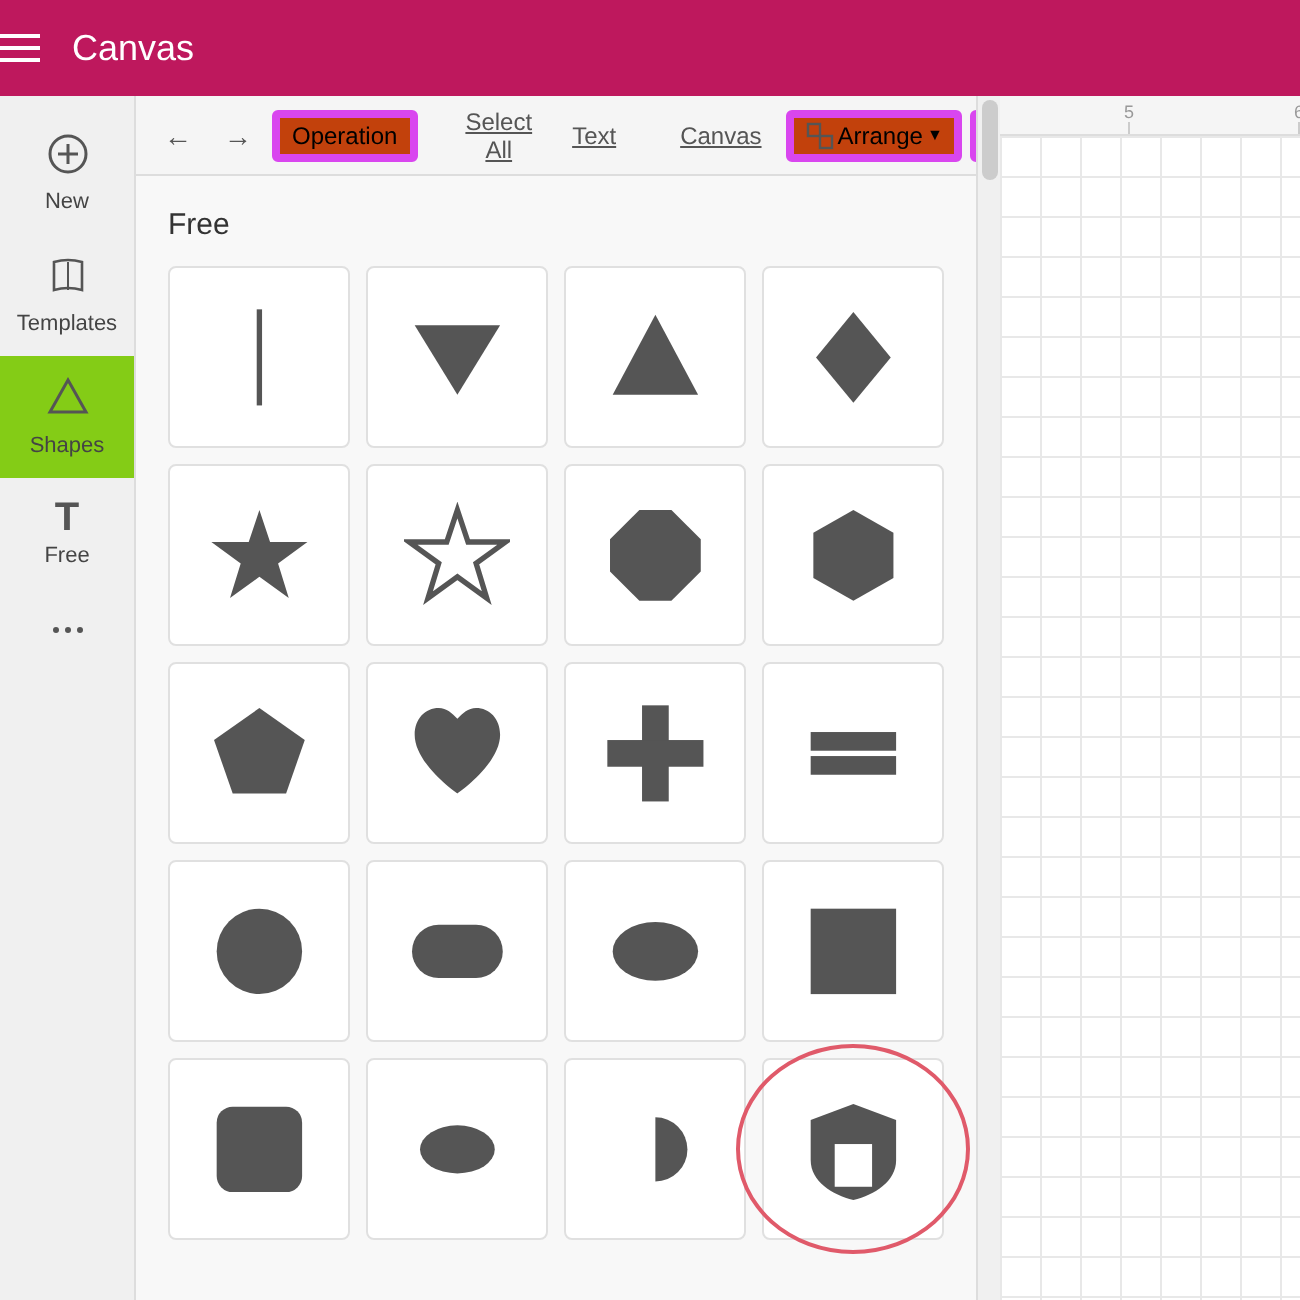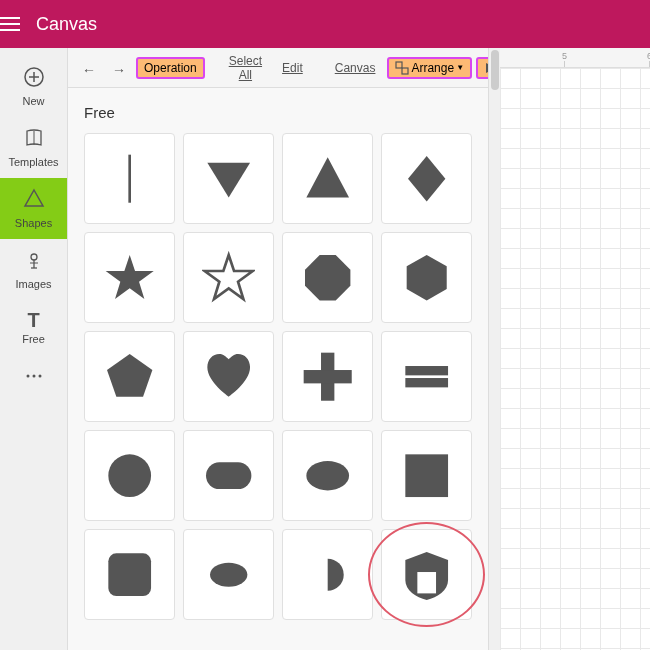--- a/index.html
+++ b/index.html
@@ -91,21 +91,21 @@
       padding: 4px 6px; color: #555; font-size: 14px;
     }
     .toolbar-item {
       padding: 4px 8px; font-size: 12px; color: #555; cursor: pointer;
       background: none; border: none; text-decoration: underline;
     }
     .toolbar-divider {
       width: 1px; height: 20px; background: #ccc; margin: 0 4px;
     }
     .toolbar-icon-btn {
-      background: #fdba74; border: 2px solid #d946ef; border-radius: 3px;
+      background: #c2410c; border: 4px solid #d946ef; border-radius: 3px;
       padding: 2px 6px; font-size: 12px; cursor: pointer; display: flex; align-items: center; gap: 2px;
     }
 
     
     .shapes-panel {
       flex: 1;
       overflow-y: auto;
       padding: 16px;
     }
     .section-title {
@@ -239,31 +239,20 @@
 
     <div class="sidebar-item active">
       <span class="sidebar-icon">
         <svg width="22" height="22" viewBox="0 0 22 22" fill="none">
           <polygon points="11,2 20,18 2,18" stroke="#555" stroke-width="1.5" fill="none"></polygon>
         </svg>
       </span>
       <span class="sidebar-label">Shapes</span>
     </div>
 
-    <div class="sidebar-item">
-      <span class="sidebar-icon">
-        <svg width="22" height="22" viewBox="0 0 22 22" fill="none">
-          <circle cx="11" cy="8" r="3" stroke="#555" stroke-width="1.3"></circle>
-          <path d="M11 11 L11 19" stroke="#555" stroke-width="1.3"></path>
-          <path d="M8 19 L14 19" stroke="#555" stroke-width="1.3"></path>
-          <line x1="7" y1="14" x2="15" y2="14" stroke="#555" stroke-width="1"></line>
-        </svg>
-      </span>
-      <span class="sidebar-label">Images</span>
-    </div>
 
     <div class="sidebar-item">
       <span class="sidebar-icon" style="font-size:20px; font-weight:bold; color:#555;">T</span>
       <span class="sidebar-label">Free</span>
     </div>
 
 
     <div class="sidebar-item">
       <span class="sidebar-icon">
         <svg width="22" height="22" viewBox="0 0 22 22" fill="none">
@@ -280,21 +269,21 @@
     <div class="toolbar">
       <div class="toolbar-nav">
         <button class="toolbar-btn">←</button>
         <button class="toolbar-btn">→</button>
       </div>
       <div class="toolbar-icon-btn">
         <span>Operation</span>
       </div>
       <div class="toolbar-divider"></div>
       <button class="toolbar-item">Select All</button>
-      <button class="toolbar-item">Edit</button>
+      <button class="toolbar-item">Text</button>
       <div class="toolbar-divider"></div>
       <button class="toolbar-item">
         <span>Canvas</span>
       </button>
       <div class="toolbar-icon-btn">
         <svg width="14" height="14" viewBox="0 0 14 14">
             <rect x="1" y="1" width="6" height="6" stroke="#555" fill="none" stroke-width="1.2"></rect>
             <rect x="7" y="7" width="6" height="6" stroke="#555" fill="none" stroke-width="1.2"></rect>
           </svg>
         <span>Arrange</span>

